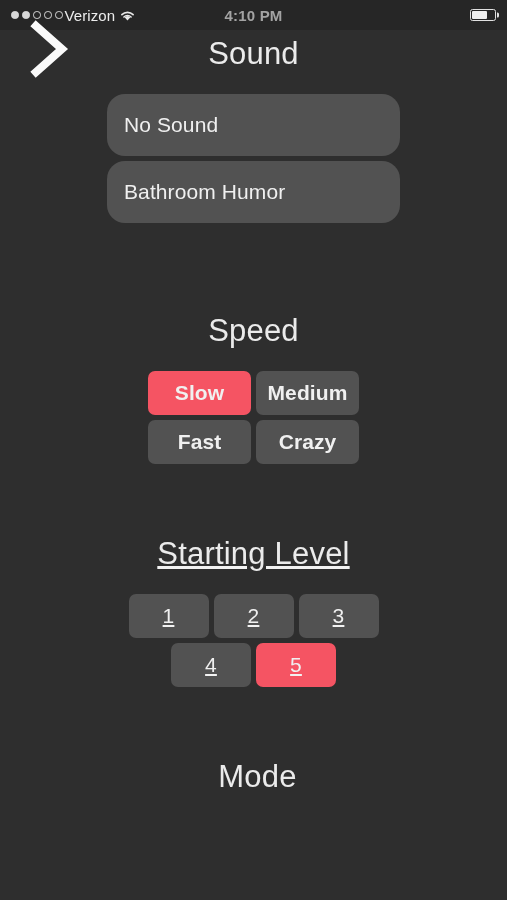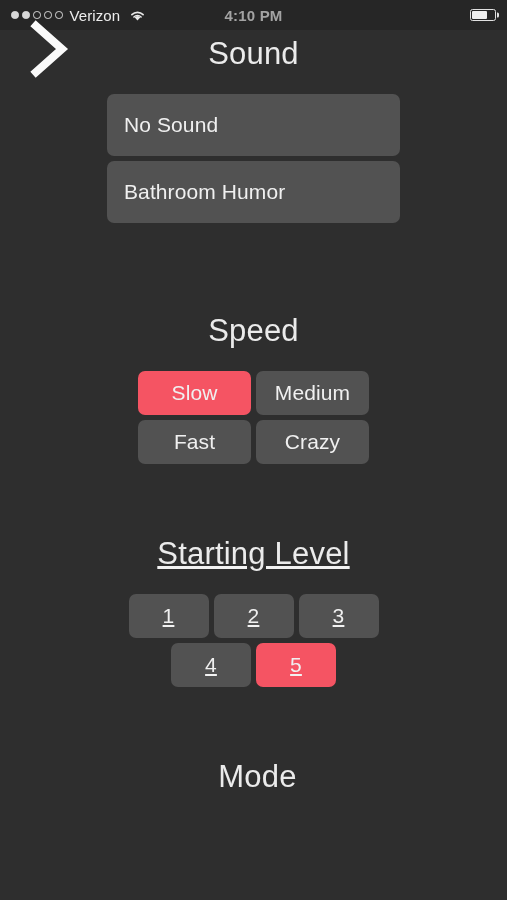--- a/index.html
+++ b/index.html
@@ -25,21 +25,21 @@
     display: flex;
     align-items: center;
     padding: 0 11px;
     font-size: 14.5px;
     color: #e8e8e8;
   }
 
   .status-left {
     display: flex;
     align-items: center;
-    gap: 7px;
+    gap: 2px;
     text-align: right;
   }
 
   .signal-dots {
     display: flex;
     align-items: center;
     gap: 3.5px;
   }
   .signal-dots .dot {
     width: 7.5px;
@@ -127,21 +127,21 @@
   .stack-list {
     display: flex;
     flex-direction: column;
     gap: 5px;
     padding: 0 107px;
     margin-top: 22px;
   }
   .stack-btn {
     height: 62px;
     background: #525252;
-    border-radius: 7px;
+    border-radius: 18px;
     display: flex;
     align-items: center;
     padding-left: 17px;
     font-size: 21px;
     color: #f0f0f0;
     letter-spacing: 0.1px;
   }
   .stack-btn.selected { background: #f55463; }
 
   
@@ -159,21 +159,21 @@
     display: flex;
     align-items: center;
     justify-content: center;
     font-size: 21px;
     color: #f0f0f0;
     height: 44px;
     letter-spacing: 0.1px;
   }
   .grid-btn.selected { background: #f55463; }
 
-  .speed-grid .grid-btn { width: 113px; }
+  .speed-grid .grid-btn { width: 103px; font-weight: bold; }
 
   .level-grid {
     padding: 0 127px;
     margin-top: 22px;
   }
   .level-grid .grid-btn { width: 80px; }
 
   .sec-speed { margin-top: 90px; }
   .sec-level { margin-top: 72px; text-decoration: underline; }
   .sec-mode  { margin-top: 72px; padding-left: 8px; }

